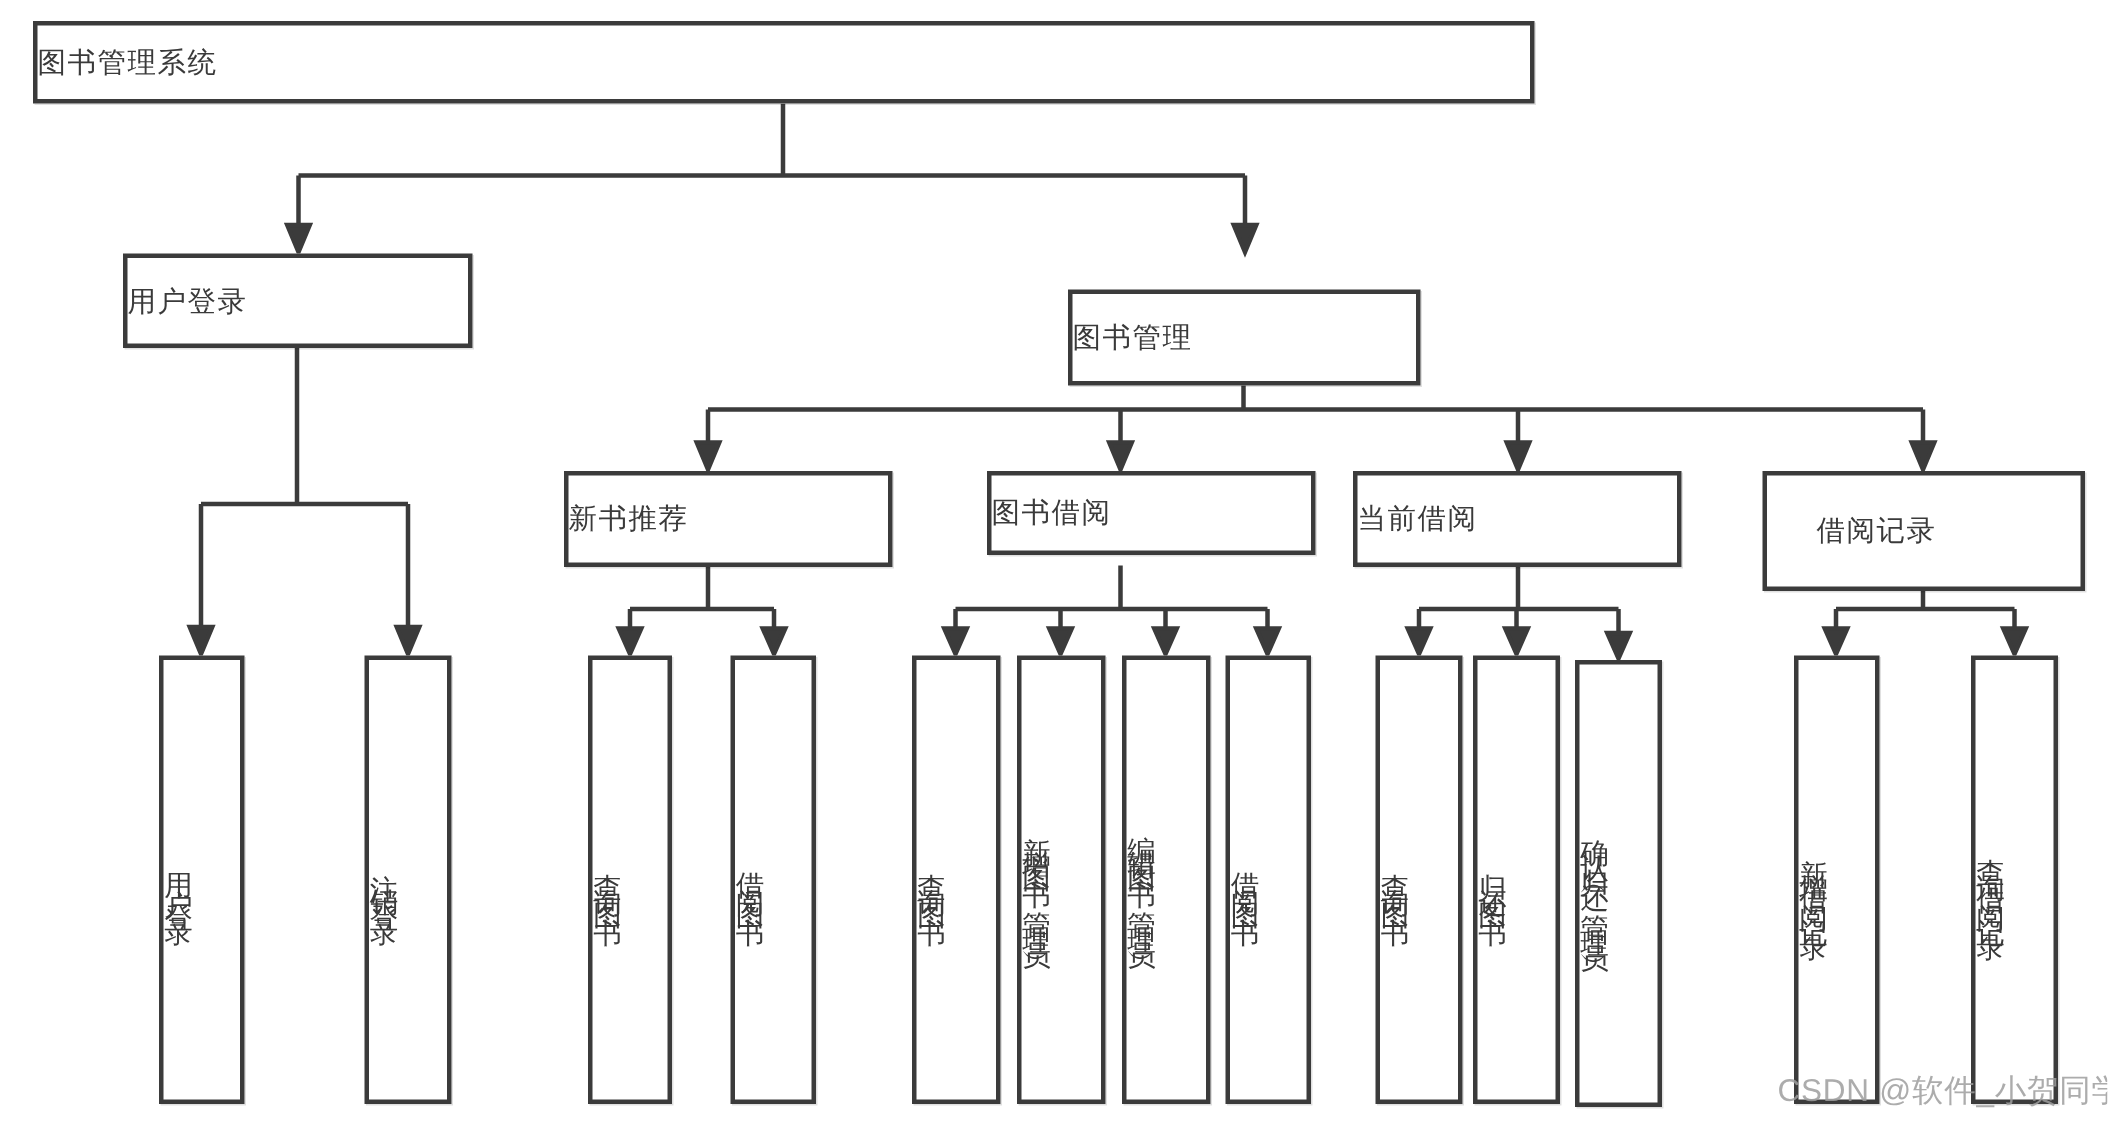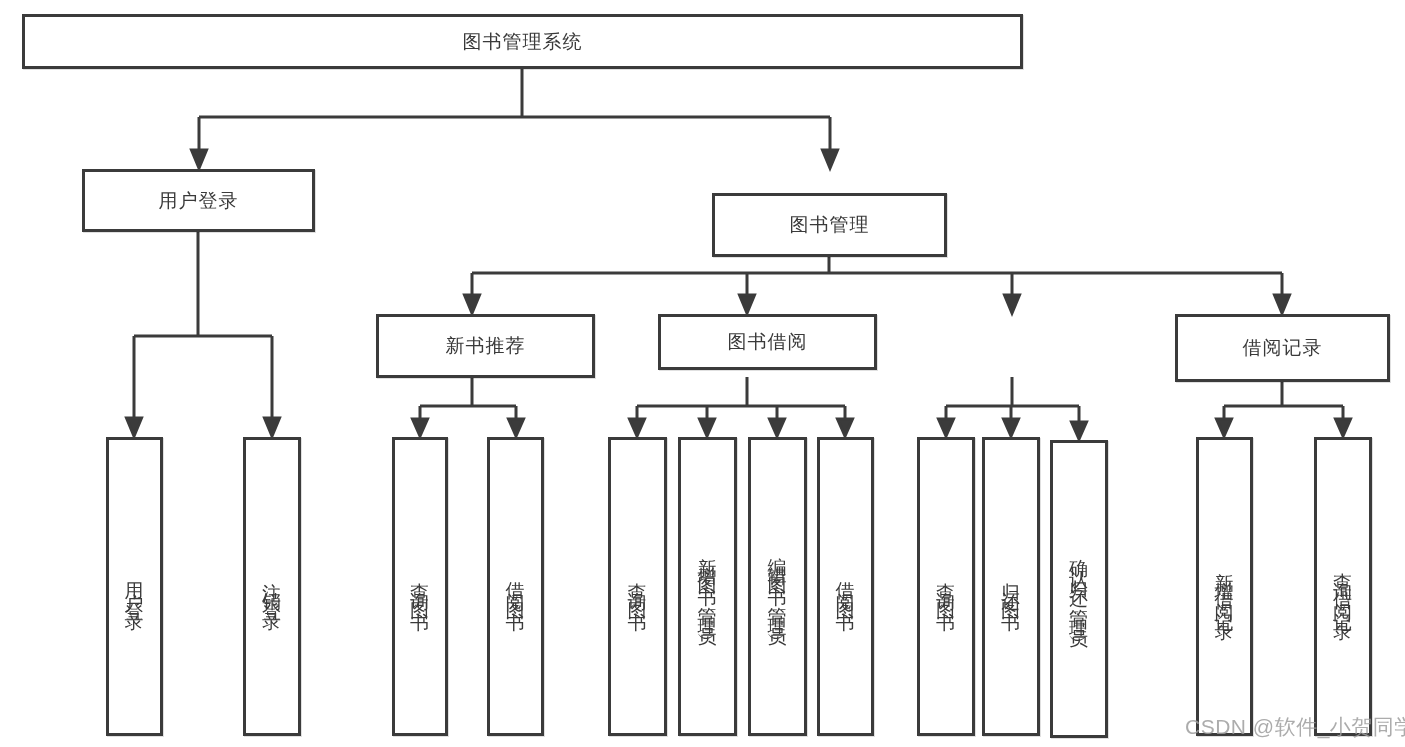--- a/index.html
+++ b/index.html
@@ -23,21 +23,21 @@
     height: 747px;
     pointer-events: none;
   }
   .node {
     position: absolute;
     box-sizing: border-box;
     border: 3px solid #3b3b3b;
     background: #ffffff;
     display: flex;
     align-items: center;
-    justify-content: center;
+    justify-content: flex-start;
     color: #3a3a3a;
     box-shadow: 1px 1px 0 rgba(0,0,0,0.12);
   }
   .hbox {
     font-size: 19px;
     letter-spacing: 1px;
     white-space: nowrap;
   }
   .vbox .vtext {
     writing-mode: vertical-rl;
@@ -57,21 +57,21 @@
     white-space: nowrap;
     letter-spacing: 0.5px;
   }
   
   #n-root      { left: 22px;   top: 14px;  width: 1001px; height: 55px; }
   #n-login     { left: 82px;   top: 169px; width: 233px;  height: 63px; }
   #n-mgmt      { left: 712px;  top: 169px; width: 235px;  height: 64px; margin-top: 24px; }
   #n-newrec    { left: 376px;  top: 314px; width: 219px;  height: 64px; }
   #n-borrow    { left: 638px;  top: 314px; width: 219px;  height: 56px; margin-left: 20px; }
   #n-current   { left: 902px;  top: 314px; width: 219px;  height: 64px; }
-  #n-records   { left: 1175px; top: 314px; width: 215px;  height: 68px; }
+  #n-records   { left: 1175px; top: 314px; width: 215px;  height: 80px; padding-left: 33px; }
   
   .vbox { top: 437px; height: 299px; }
   #v-login-1   { left: 106px;  width: 57px; }
   #v-login-2   { left: 243px;  width: 58px; }
   #v-newrec-1  { left: 392px;  width: 56px; }
   #v-newrec-2  { left: 487px;  width: 57px; }
   #v-borrow-1  { left: 608px;  width: 59px; }
   #v-borrow-2  { left: 678px;  width: 59px; }
   #v-borrow-3  { left: 748px;  width: 59px; }
   #v-borrow-4  { left: 817px;  width: 57px; }
@@ -139,20 +139,23 @@
   <div id="n-mgmt" class="node hbox">
     <span>图书管理</span>
   </div>
 
   <div id="n-newrec" class="node hbox">
     <span>新书推荐</span>
   </div>
   <div id="n-borrow" class="node hbox">
     <span>图书借阅</span>
   </div>
+  <div id="n-current" class="node hbox">
+    <span>当前借阅</span>
+  </div>
   <div id="n-records" class="node hbox">
     <span>借阅记录</span>
   </div>
 
   <div id="v-login-1" class="node vbox">
     <span class="vtext">用户登录</span>
   </div>
   <div id="v-login-2" class="node vbox">
     <span class="vtext">注销登录</span>
   </div>

